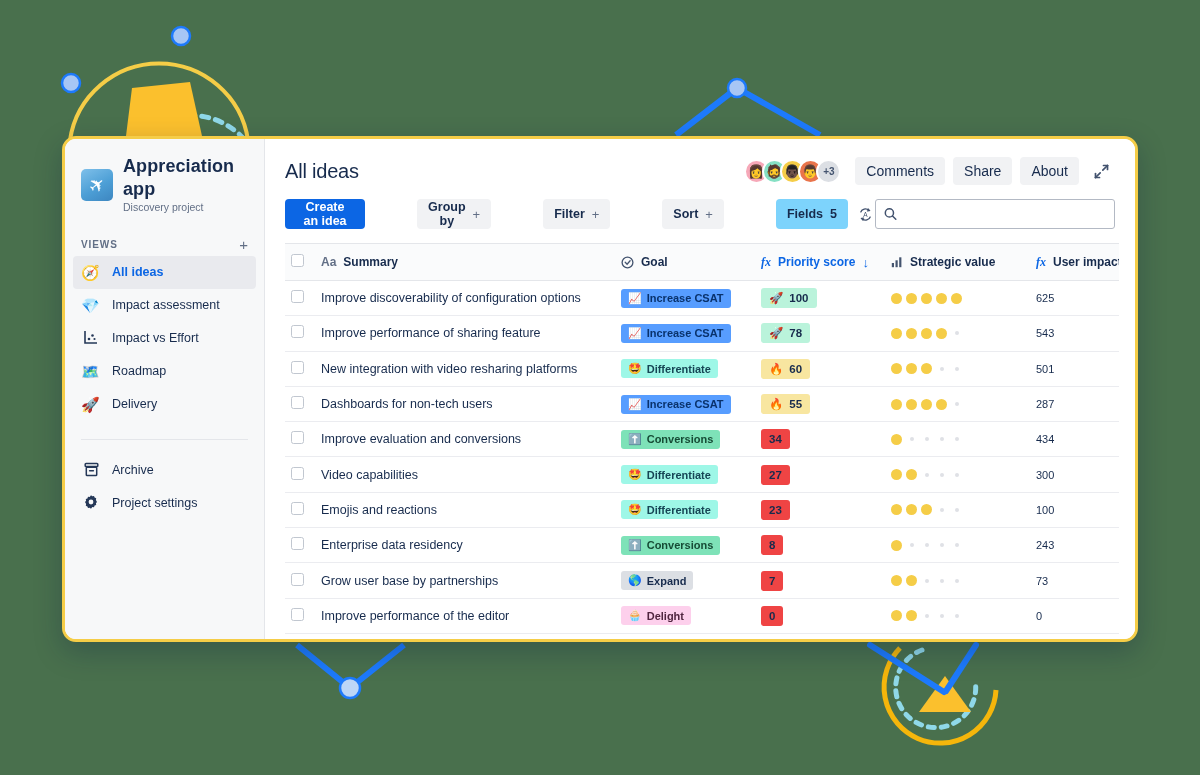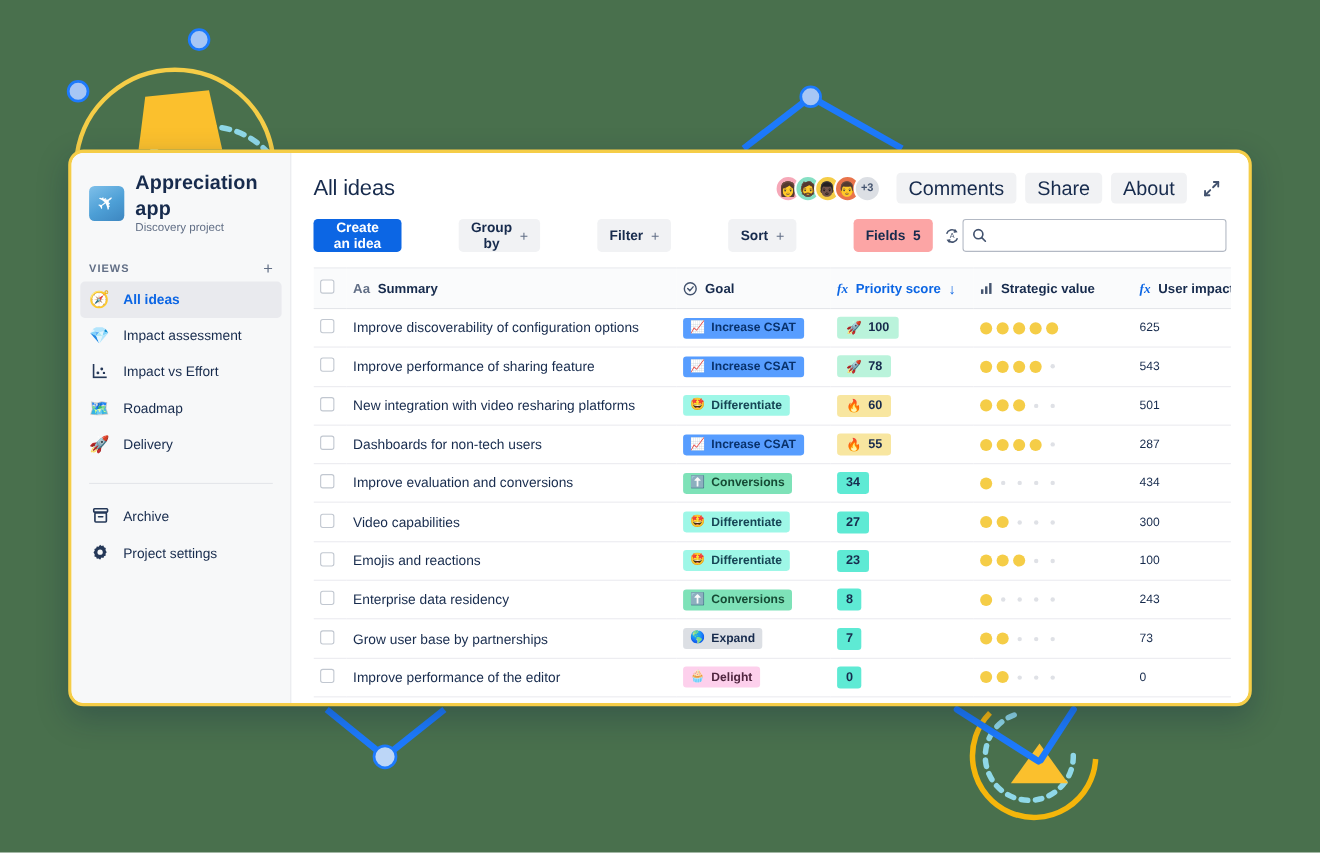--- a/index.html
+++ b/index.html
@@ -88,42 +88,42 @@
     border: 2px solid #fff; margin-left: -7px;
     font-size: 13px; line-height: 21px; text-align: center; overflow: hidden;
   }
   .avatar:first-child { margin-left: 0; }
   .avatar.more {
     background: #dcdfe4; color: #44546f; font-size: 10px; font-weight: 600;
     line-height: 21px;
   }
   .hbtn {
     height: 28px; padding: 0 11px; border: none; border-radius: 4px;
-    background: #f1f2f4; color: #172b4d; font-size: 18px;
+    background: #f1f2f4; color: #172b4d; font-size: 14px;
     font-family: inherit; cursor: pointer;
   }
   .icon-btn {
     width: 28px; height: 28px; border: none; background: transparent;
     color: #44546f; cursor: pointer; display: flex; align-items: center; justify-content: center;
   }
 
   .head-row2 { display: flex; align-items: center; justify-content: space-between; margin-top: 14px; }
   .tools { display: flex; align-items: center; gap: 8px; }
   .btn-primary {
     height: 30px; padding: 0 13px; border: none; border-radius: 4px;
     background: #0c66e4; color: #fff; font-size: 12.5px; font-weight: 600;
     font-family: inherit; cursor: pointer;
   }
   .btn-soft {
     height: 30px; padding: 0 11px; border: none; border-radius: 4px;
     background: #f1f2f4; color: #172b4d; font-size: 12.5px; font-weight: 600;
     font-family: inherit; cursor: pointer; display: flex; align-items: center; gap: 7px; margin-left: 44px;
   }
   .btn-soft .plus { color: #626f86; font-weight: 400; font-size: 13px; }
-  .btn-soft.sel { background: #fca5a5; color: #172b4d; }
+  .btn-soft.sel { background: #7dd3fc; color: #172b4d; }
   .btn-soft.sel .count { font-weight: 600; }
   .btn-icon-sq {
     width: 30px; height: 30px; border: none; border-radius: 4px;
     background: transparent; color: #44546f; cursor: pointer;
     display: flex; align-items: center; justify-content: center;
   }
   .search-wrap { position: relative; }
   .search-input {
     width: 240px; height: 30px; border: 1px solid #b3b9c4; border-radius: 3px;
     background: #fff; padding: 0 10px 0 30px; font-size: 12.5px;
@@ -177,21 +177,21 @@
   .chip.grey   { background: #dcdfe4; color: #172b4d; }
   .chip.pink   { background: #fdd0ec; color: #50253f; }
 
   .pchip {
     display: inline-flex; align-items: center; gap: 6px;
     height: 20px; padding: 0 8px; border-radius: 3px;
     font-size: 11.5px; font-weight: 700; color: #172b4d;
   }
   .pchip.p-green { background: #baf3db; }
   .pchip.p-yellow { background: #f8e6a0; }
-  .pchip.p-grey { background: #5eead4; }
+  .pchip.p-grey { background: #ef4444; }
 
   .dots { display: flex; align-items: center; gap: 4px; }
   .dot { width: 11px; height: 11px; border-radius: 50%; background: #f5cd47; }
   .dot.off { width: 4px; height: 4px; background: #dfe1e6; margin: 0 3.5px; }
 
   .impact { font-size: 11px; color: #172b4d; }
 </style>
 </head>
 <body>
 

